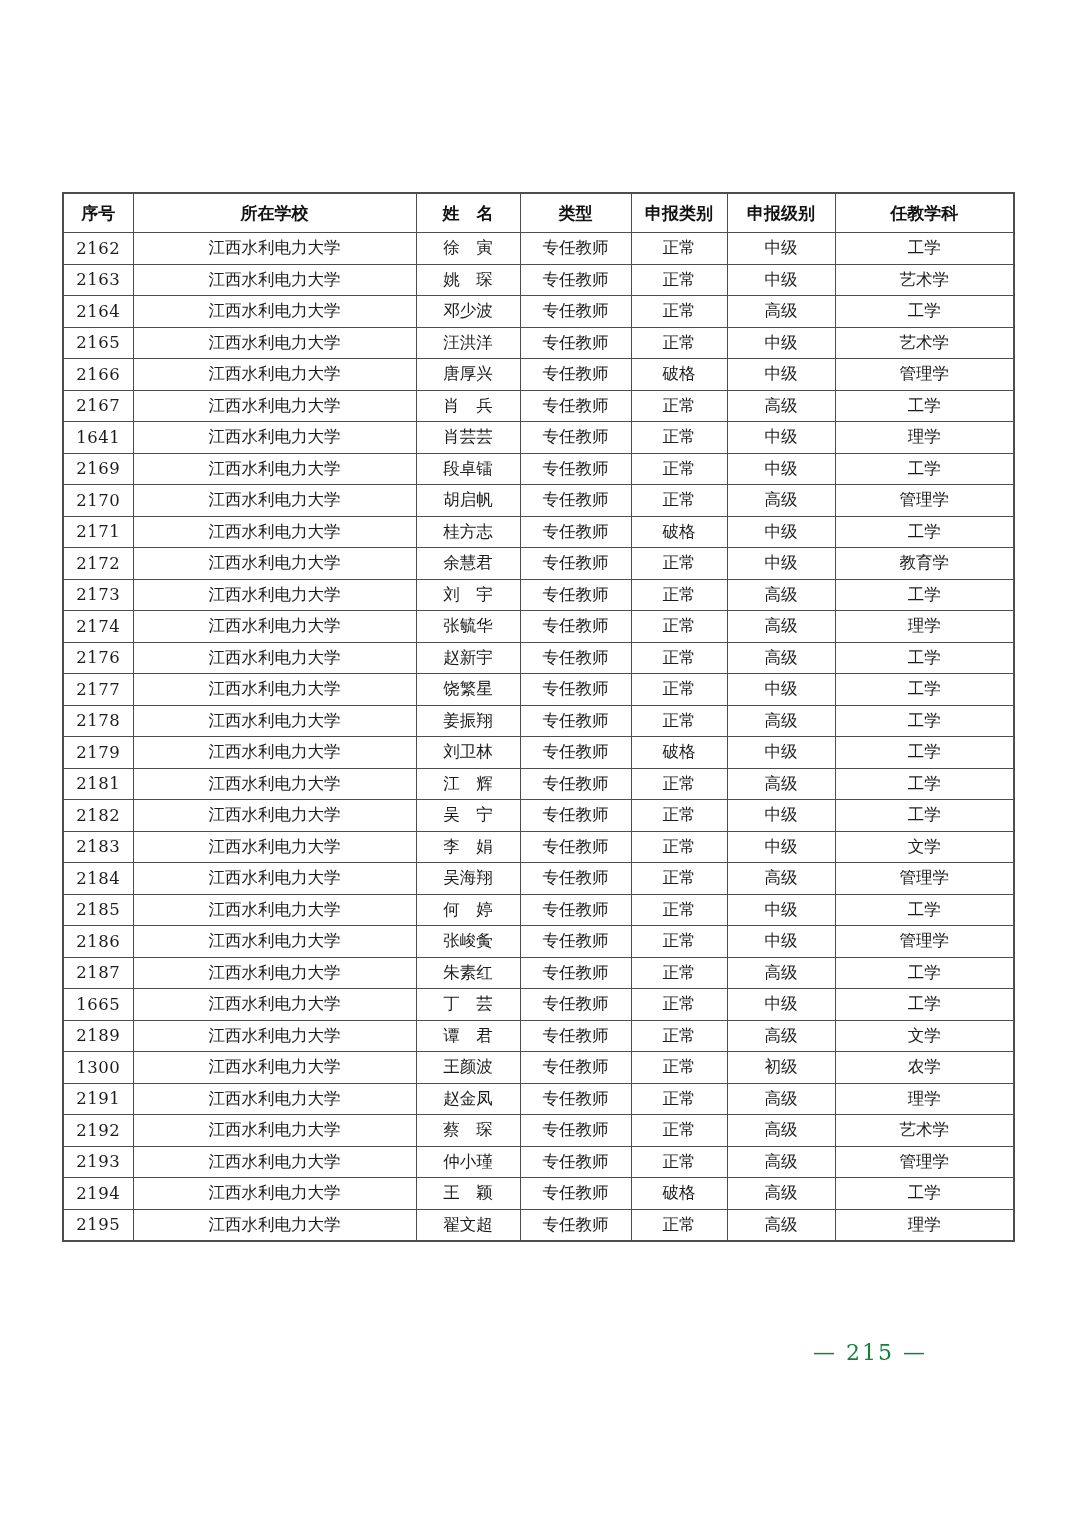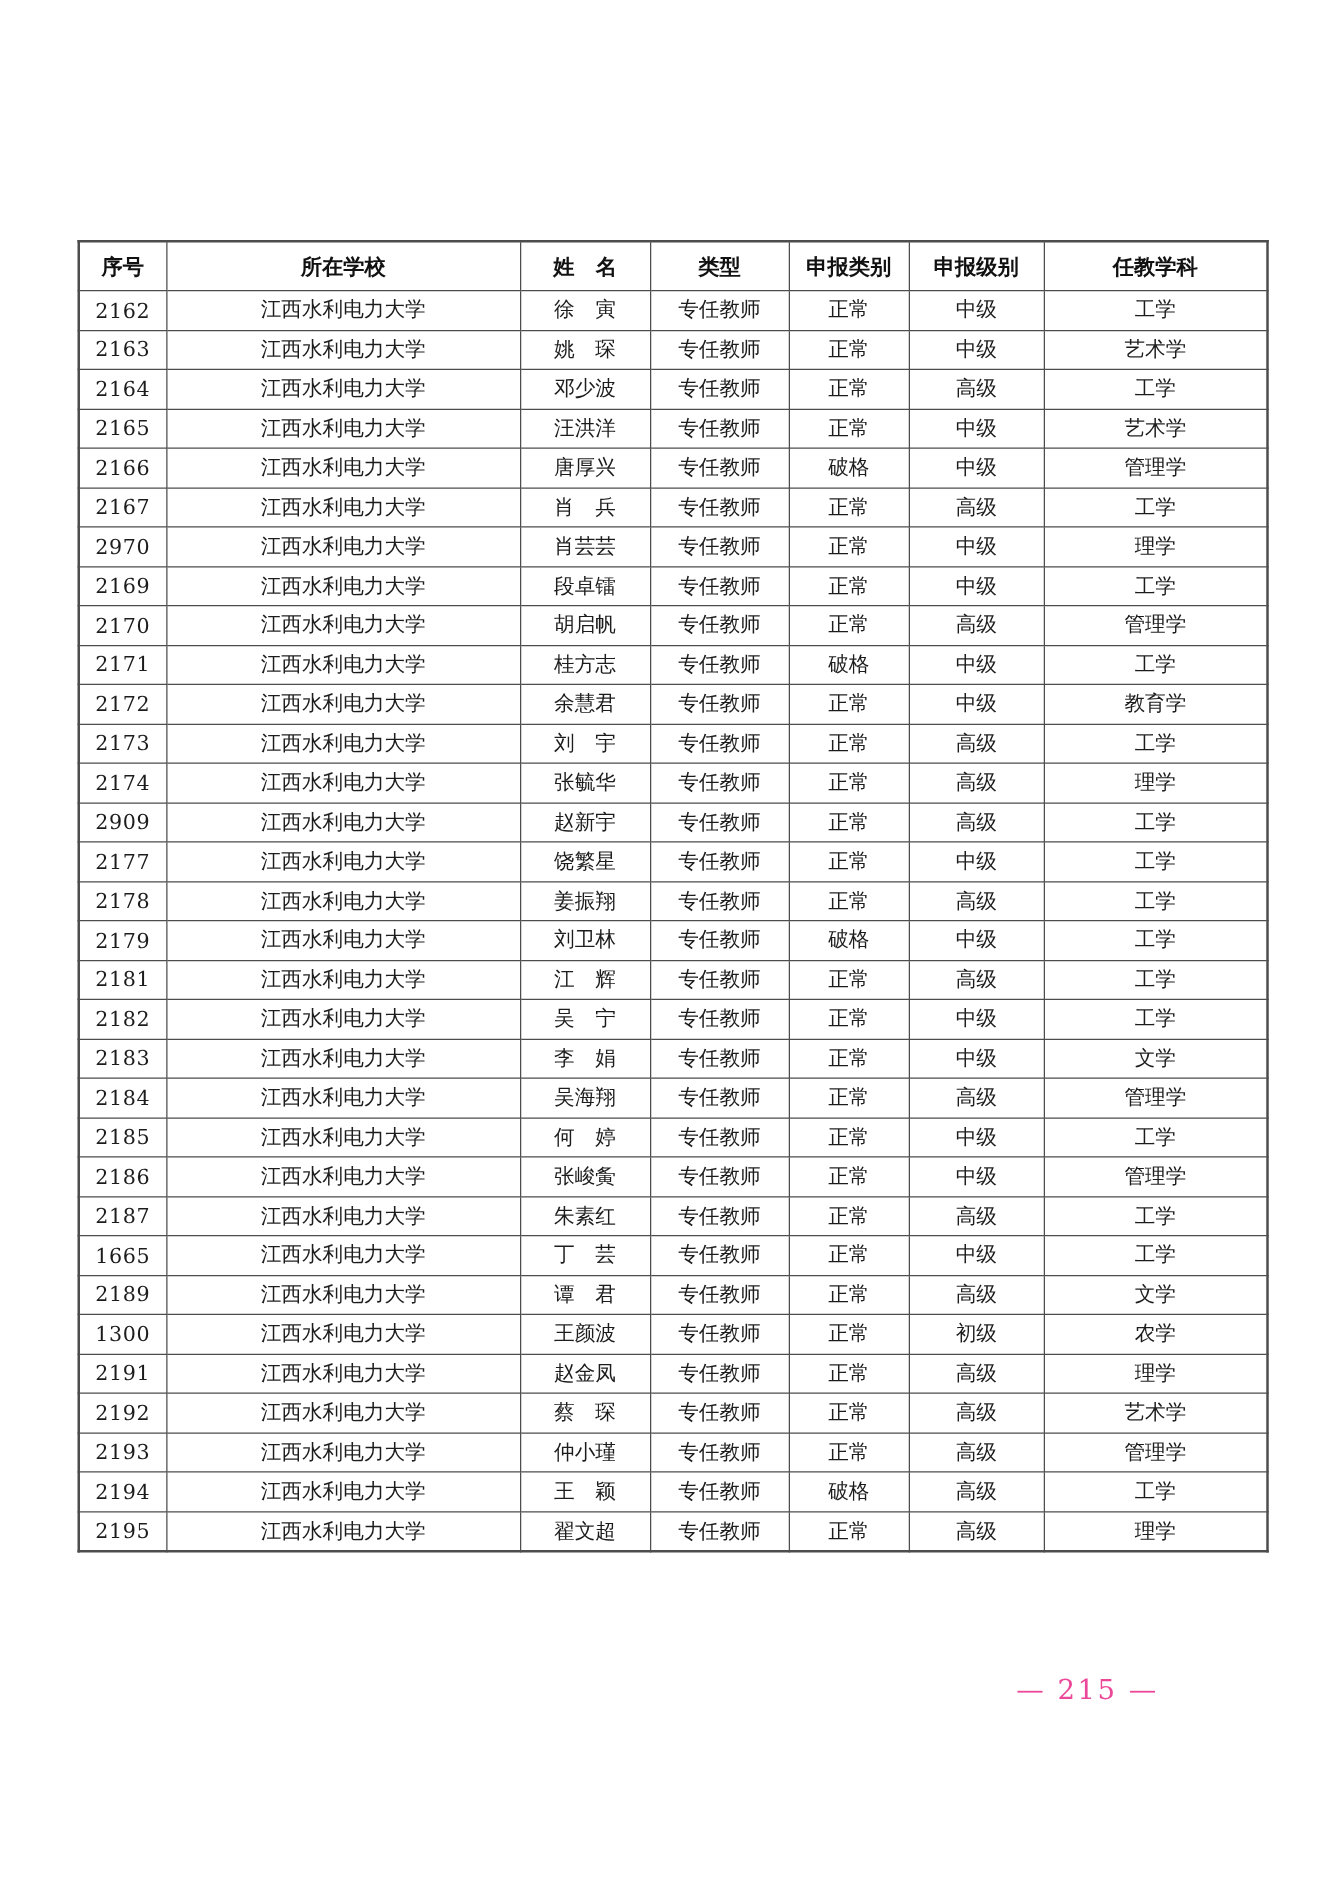--- a/index.html
+++ b/index.html
@@ -55,21 +55,21 @@
     letter-spacing: 0.5px;
   }
   .footer {
     position: absolute;
     left: 770px;
     top: 1340px;
     width: 200px;
     text-align: center;
     font-family: "DejaVu Serif", serif;
     font-size: 22px;
-    color: #ec4899;
+    color: #15803d;
     letter-spacing: 2px;
   }
 </style>
 </head>
 <body>
 
 <div class="page">
 
   <table class="roster">
     <colgroup>
@@ -141,21 +141,21 @@
         <tr>
           <td class="col-serial">2167</td>
           <td>江西水利电力大学</td>
           <td>肖　兵</td>
           <td>专任教师</td>
           <td>正常</td>
           <td>高级</td>
           <td>工学</td>
         </tr>
         <tr>
-          <td class="col-serial">2970</td>
+          <td class="col-serial">1641</td>
           <td>江西水利电力大学</td>
           <td>肖芸芸</td>
           <td>专任教师</td>
           <td>正常</td>
           <td>中级</td>
           <td>理学</td>
         </tr>
         <tr>
           <td class="col-serial">2169</td>
           <td>江西水利电力大学</td>
@@ -204,21 +204,21 @@
         <tr>
           <td class="col-serial">2174</td>
           <td>江西水利电力大学</td>
           <td>张毓华</td>
           <td>专任教师</td>
           <td>正常</td>
           <td>高级</td>
           <td>理学</td>
         </tr>
         <tr>
-          <td class="col-serial">2909</td>
+          <td class="col-serial">2176</td>
           <td>江西水利电力大学</td>
           <td>赵新宇</td>
           <td>专任教师</td>
           <td>正常</td>
           <td>高级</td>
           <td>工学</td>
         </tr>
         <tr>
           <td class="col-serial">2177</td>
           <td>江西水利电力大学</td>

